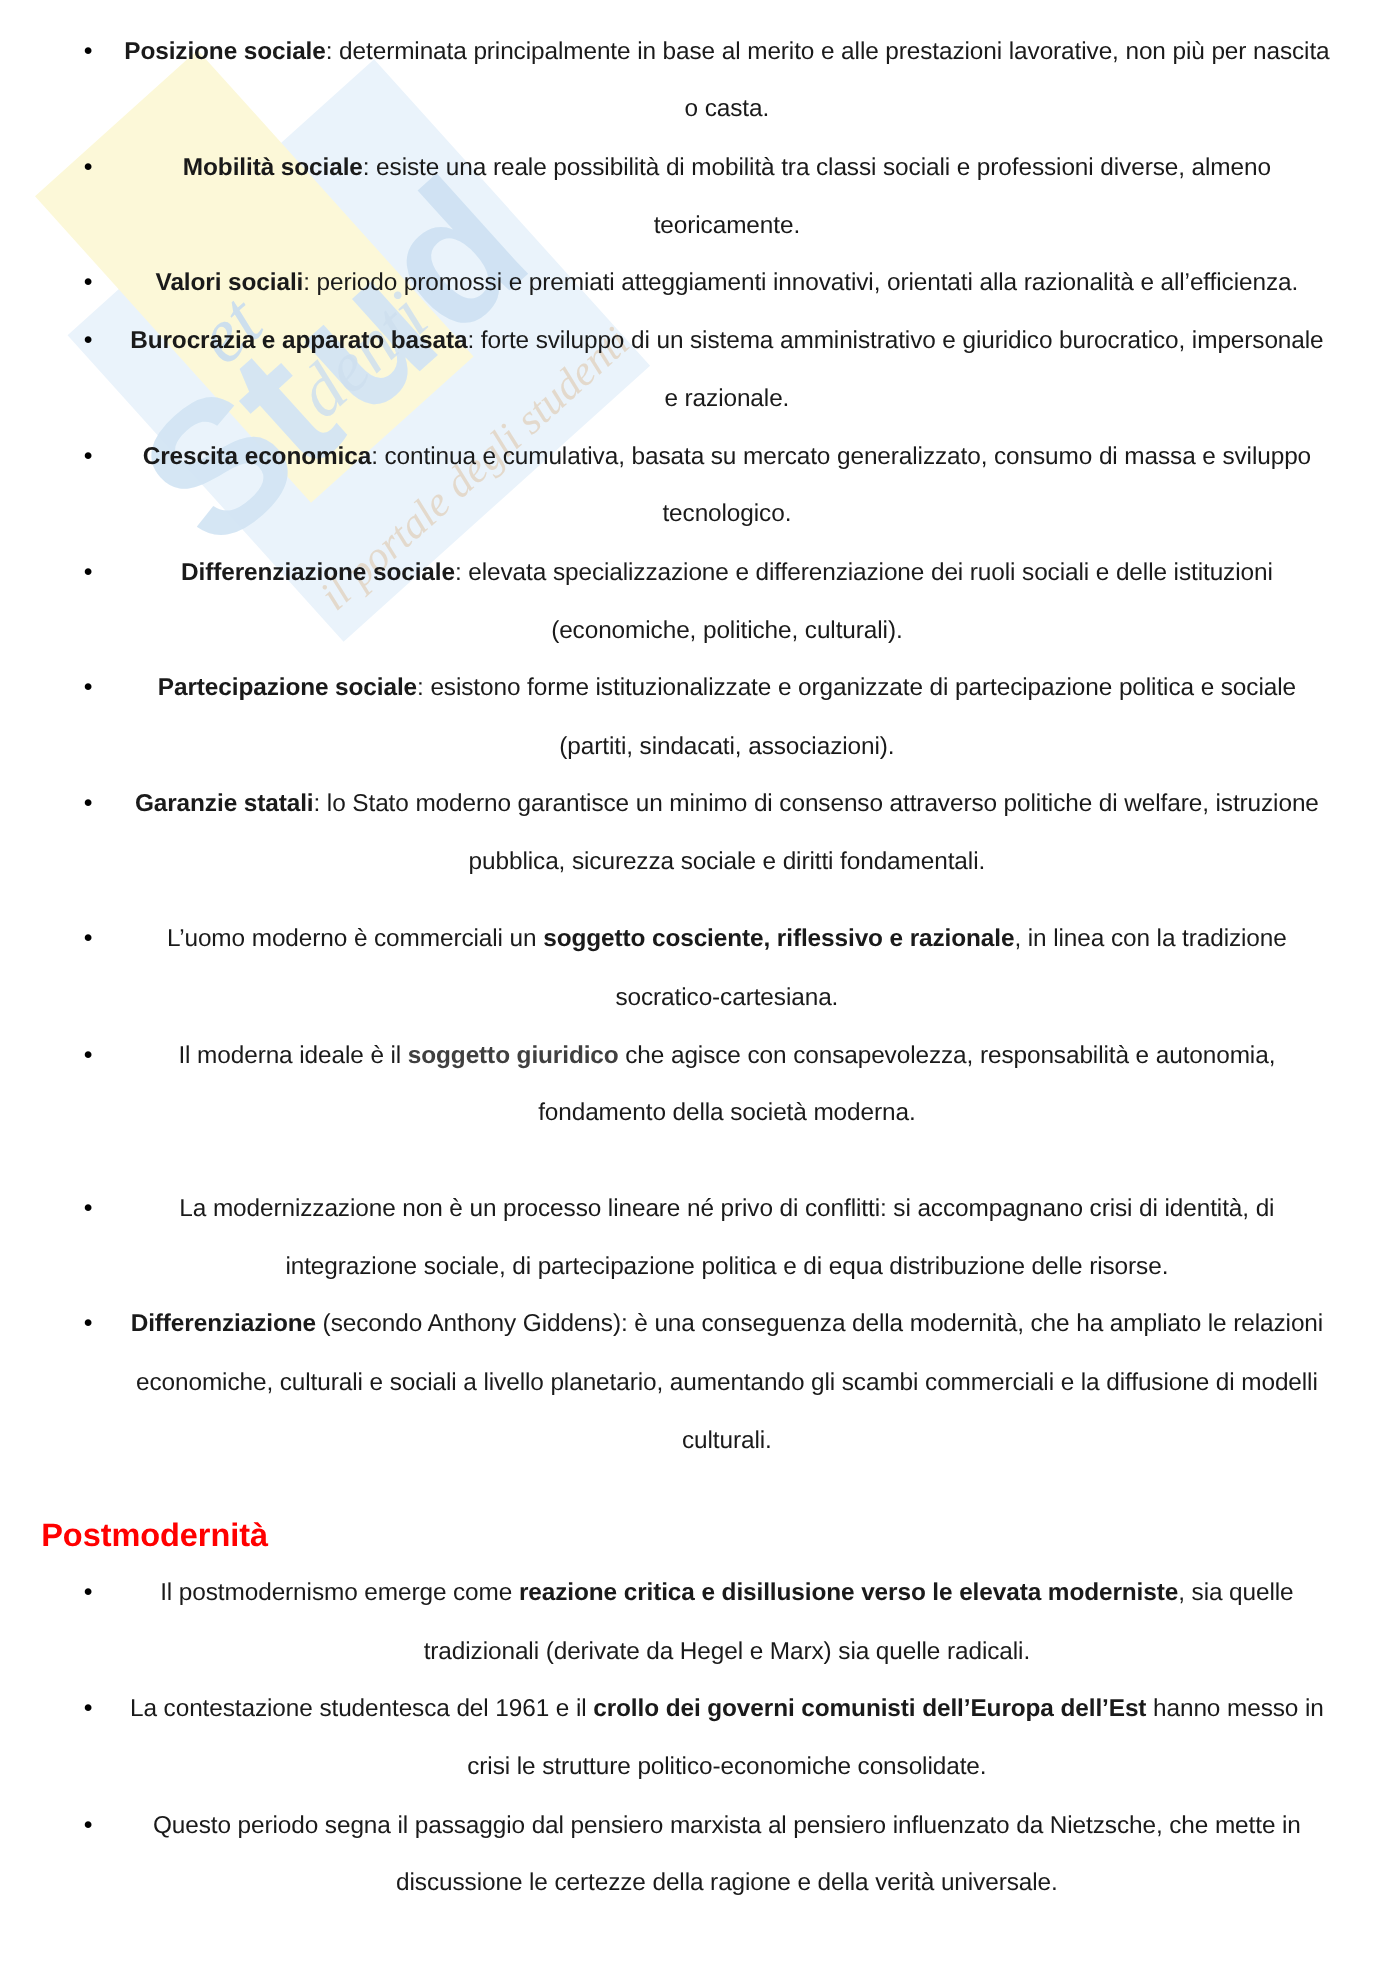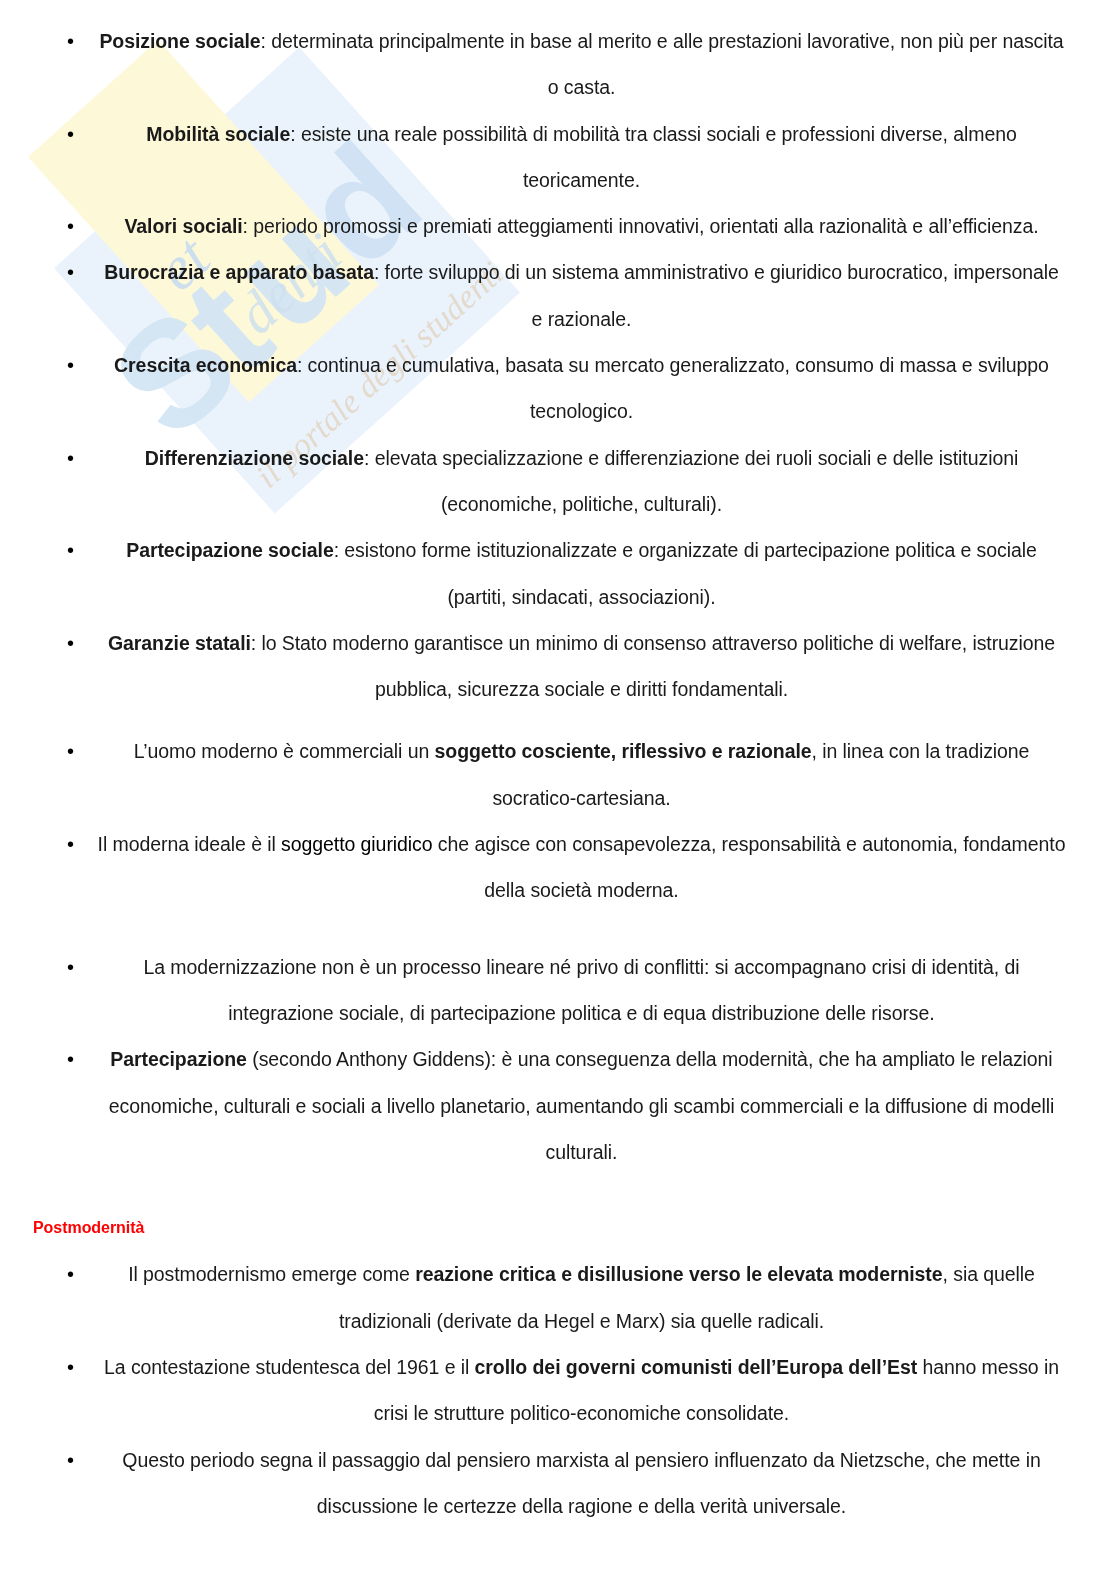--- a/index.html
+++ b/index.html
@@ -63,30 +63,30 @@
     content: "\2022";
     position: absolute;
     left: 34px;
     top: 0;
     font-size: 20px;
     line-height: 46.3px;
     color: #000;
   }
 
   .heading-red {
-    font-size: 16px;
+    font-size: 26px;
     line-height: 46.3px;
     font-weight: bold;
     color: #FF0000;
     margin: 0;
     letter-spacing: -0.05px;
   }
 
   b, .b { font-weight: bold; }
-  .red-bold { color: #000000; font-weight: normal; }
+  .red-bold { color: #404040; font-weight: bold; }
 
   .gap-sm { height: 16px; }
   .gap-md { height: 30px; }
 </style>
 </head>
 <body>
 
 <div id="page">
 
   <div class="watermark">
@@ -124,21 +124,21 @@
 
     <ul class="bullets">
       <li class="bullet"><span>L’uomo moderno è commerciali un </span><b>soggetto cosciente, riflessivo e razionale</b><span>, in linea con la tradizione socratico-cartesiana.</span></li>
       <li class="bullet"><span>Il moderna ideale è il </span><span class="red-bold">soggetto giuridico</span><span> che agisce con consapevolezza, responsabilità e autonomia, fondamento della società moderna.</span></li>
     </ul>
 
     <div class="gap-md"></div>
 
     <ul class="bullets">
       <li class="bullet">La modernizzazione non è un processo lineare né privo di conflitti: si accompagnano crisi di identità, di integrazione sociale, di partecipazione politica e di equa distribuzione delle risorse.</li>
-      <li class="bullet"><b>Partecipazione</b><span> (secondo Anthony Giddens): è una conseguenza della modernità, che ha ampliato le relazioni economiche, culturali e sociali a livello planetario, aumentando gli scambi commerciali e la diffusione di modelli culturali.</span></li>
+      <li class="bullet"><b>Differenziazione</b><span> (secondo Anthony Giddens): è una conseguenza della modernità, che ha ampliato le relazioni economiche, culturali e sociali a livello planetario, aumentando gli scambi commerciali e la diffusione di modelli culturali.</span></li>
     </ul>
 
     <div class="gap-md"></div>
 
     <div class="heading-red">Postmodernità</div>
 
     <ul class="bullets">
       <li class="bullet"><span>Il postmodernismo emerge come </span><b>reazione critica e disillusione verso le elevata moderniste</b><span>, sia quelle tradizionali (derivate da Hegel e Marx) sia quelle radicali.</span></li>
       <li class="bullet"><span>La contestazione studentesca del 1961 e il </span><b>crollo dei governi comunisti dell’Europa dell’Est</b><span> hanno messo in crisi le strutture politico-economiche consolidate.</span></li>
       <li class="bullet">Questo periodo segna il passaggio dal pensiero marxista al pensiero influenzato da Nietzsche, che mette in discussione le certezze della ragione e della verità universale.</li>

